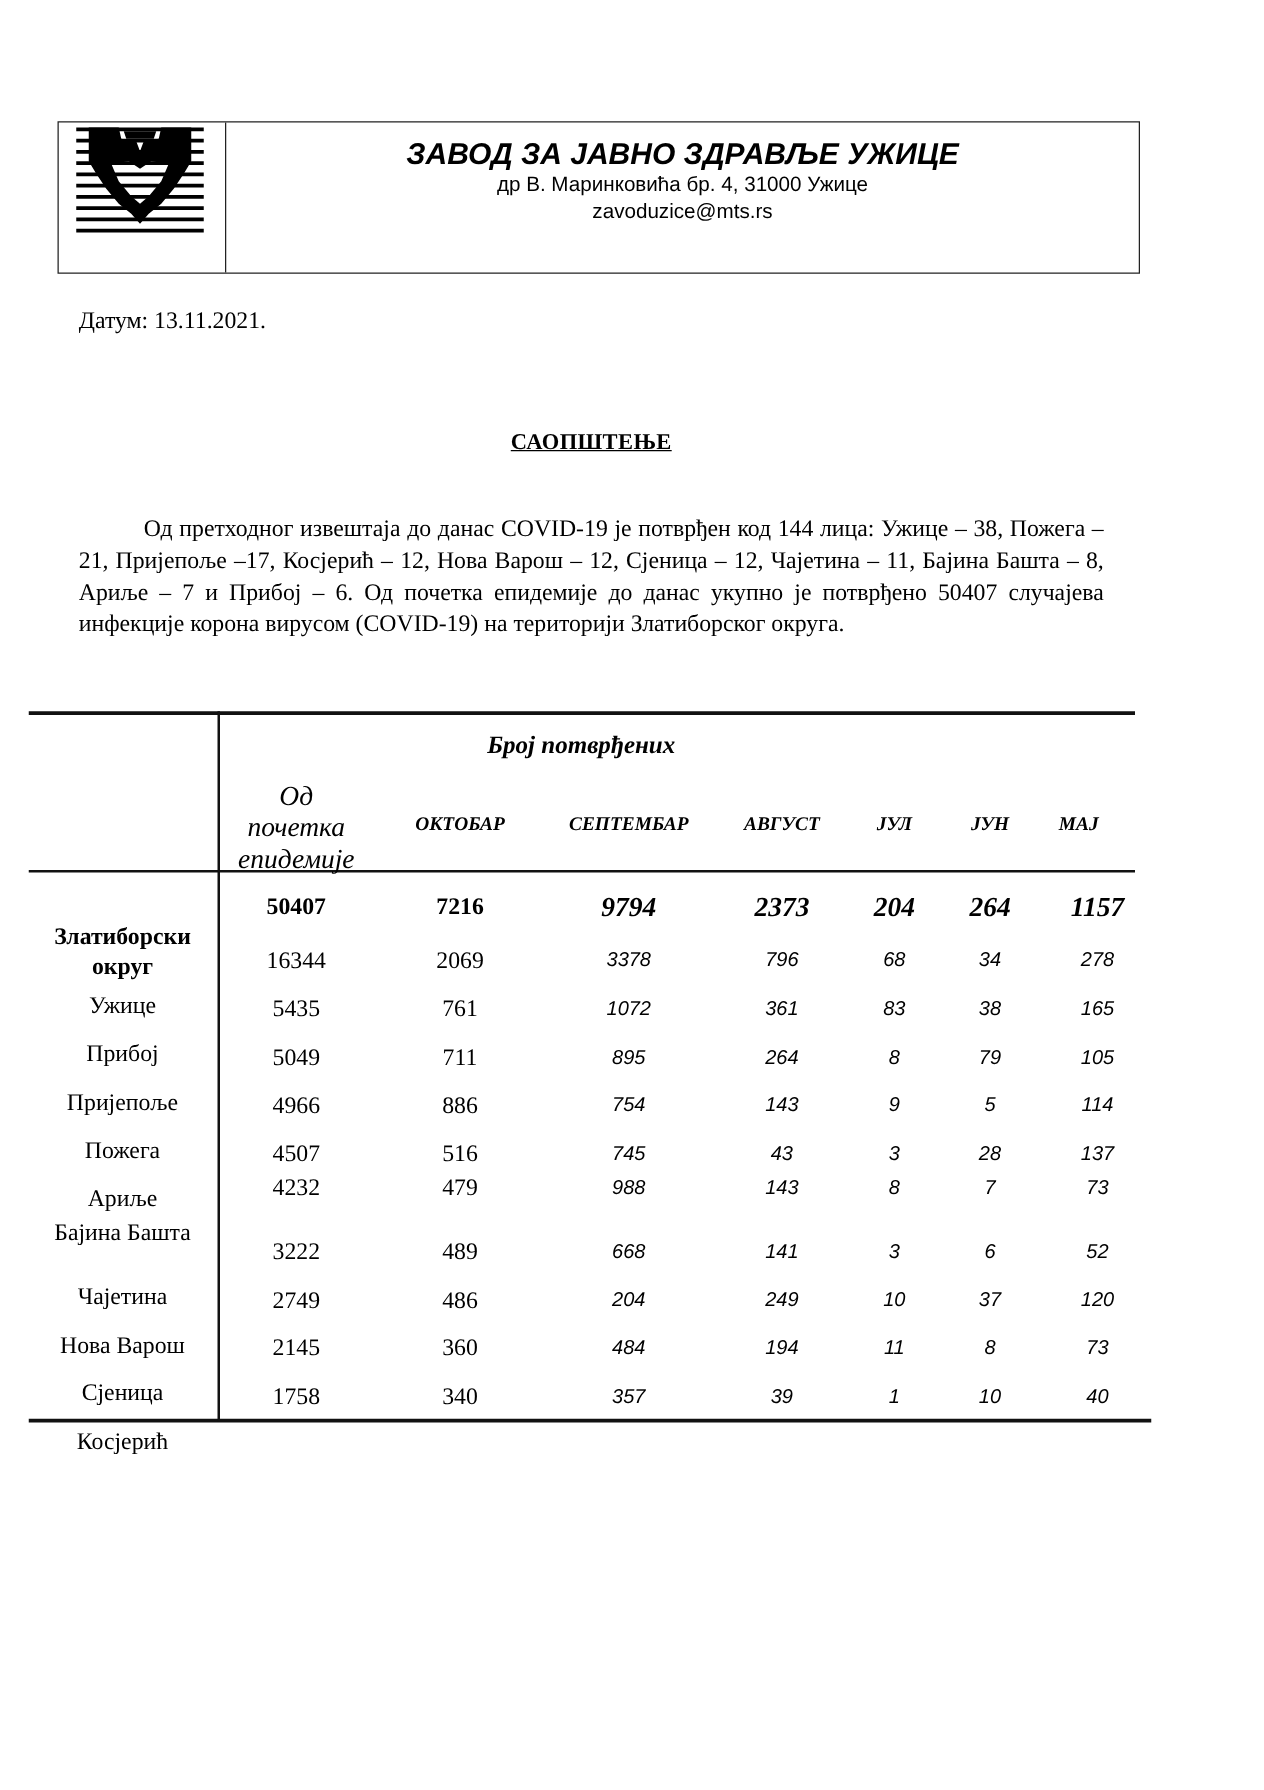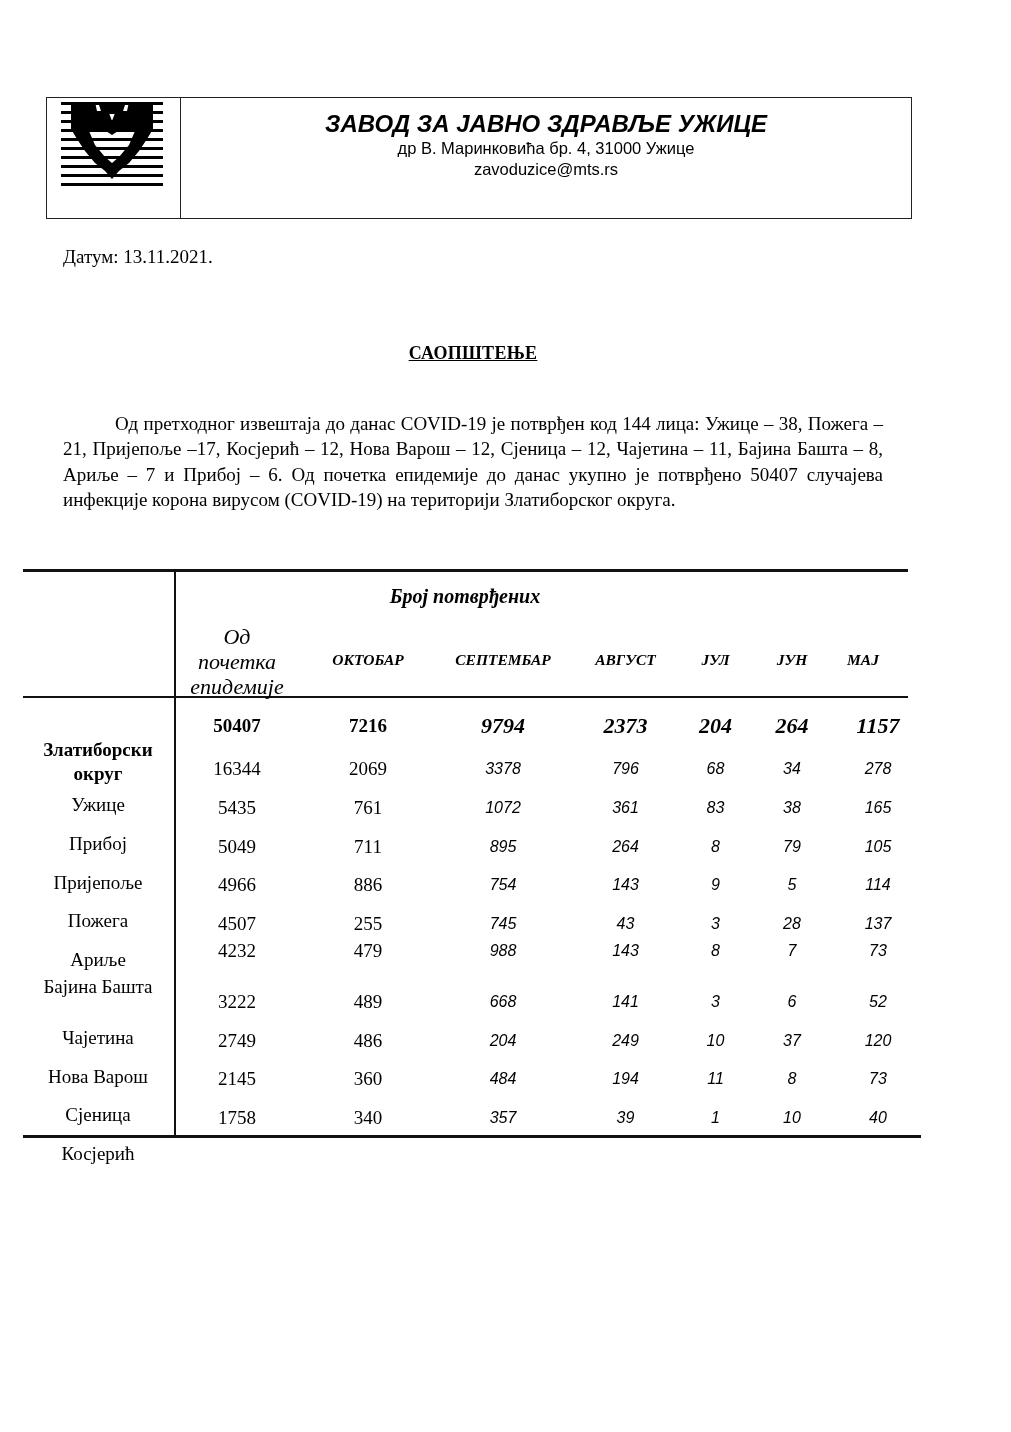--- a/index.html
+++ b/index.html
@@ -147,21 +147,21 @@
         <div class="cell c1">886</div>
         <div class="cell c2 m">754</div>
         <div class="cell c3 m">143</div>
         <div class="cell c4 m">9</div>
         <div class="cell c5 m">5</div>
         <div class="cell c6 m">114</div>
       </div>
       <div class="row" style="top: 335.2px;">
         <div class="cell name">Ариље</div>
         <div class="cell c0">4507</div>
-        <div class="cell c1">255</div>
+        <div class="cell c1">516</div>
         <div class="cell c2 m">745</div>
         <div class="cell c3 m">43</div>
         <div class="cell c4 m">3</div>
         <div class="cell c5 m">28</div>
         <div class="cell c6 m">137</div>
       </div>
       <div class="row" style="top: 362px;">
         <div class="cell name">Бајина Башта</div>
         <div class="cell c0">4232</div>
         <div class="cell c1">479</div>

